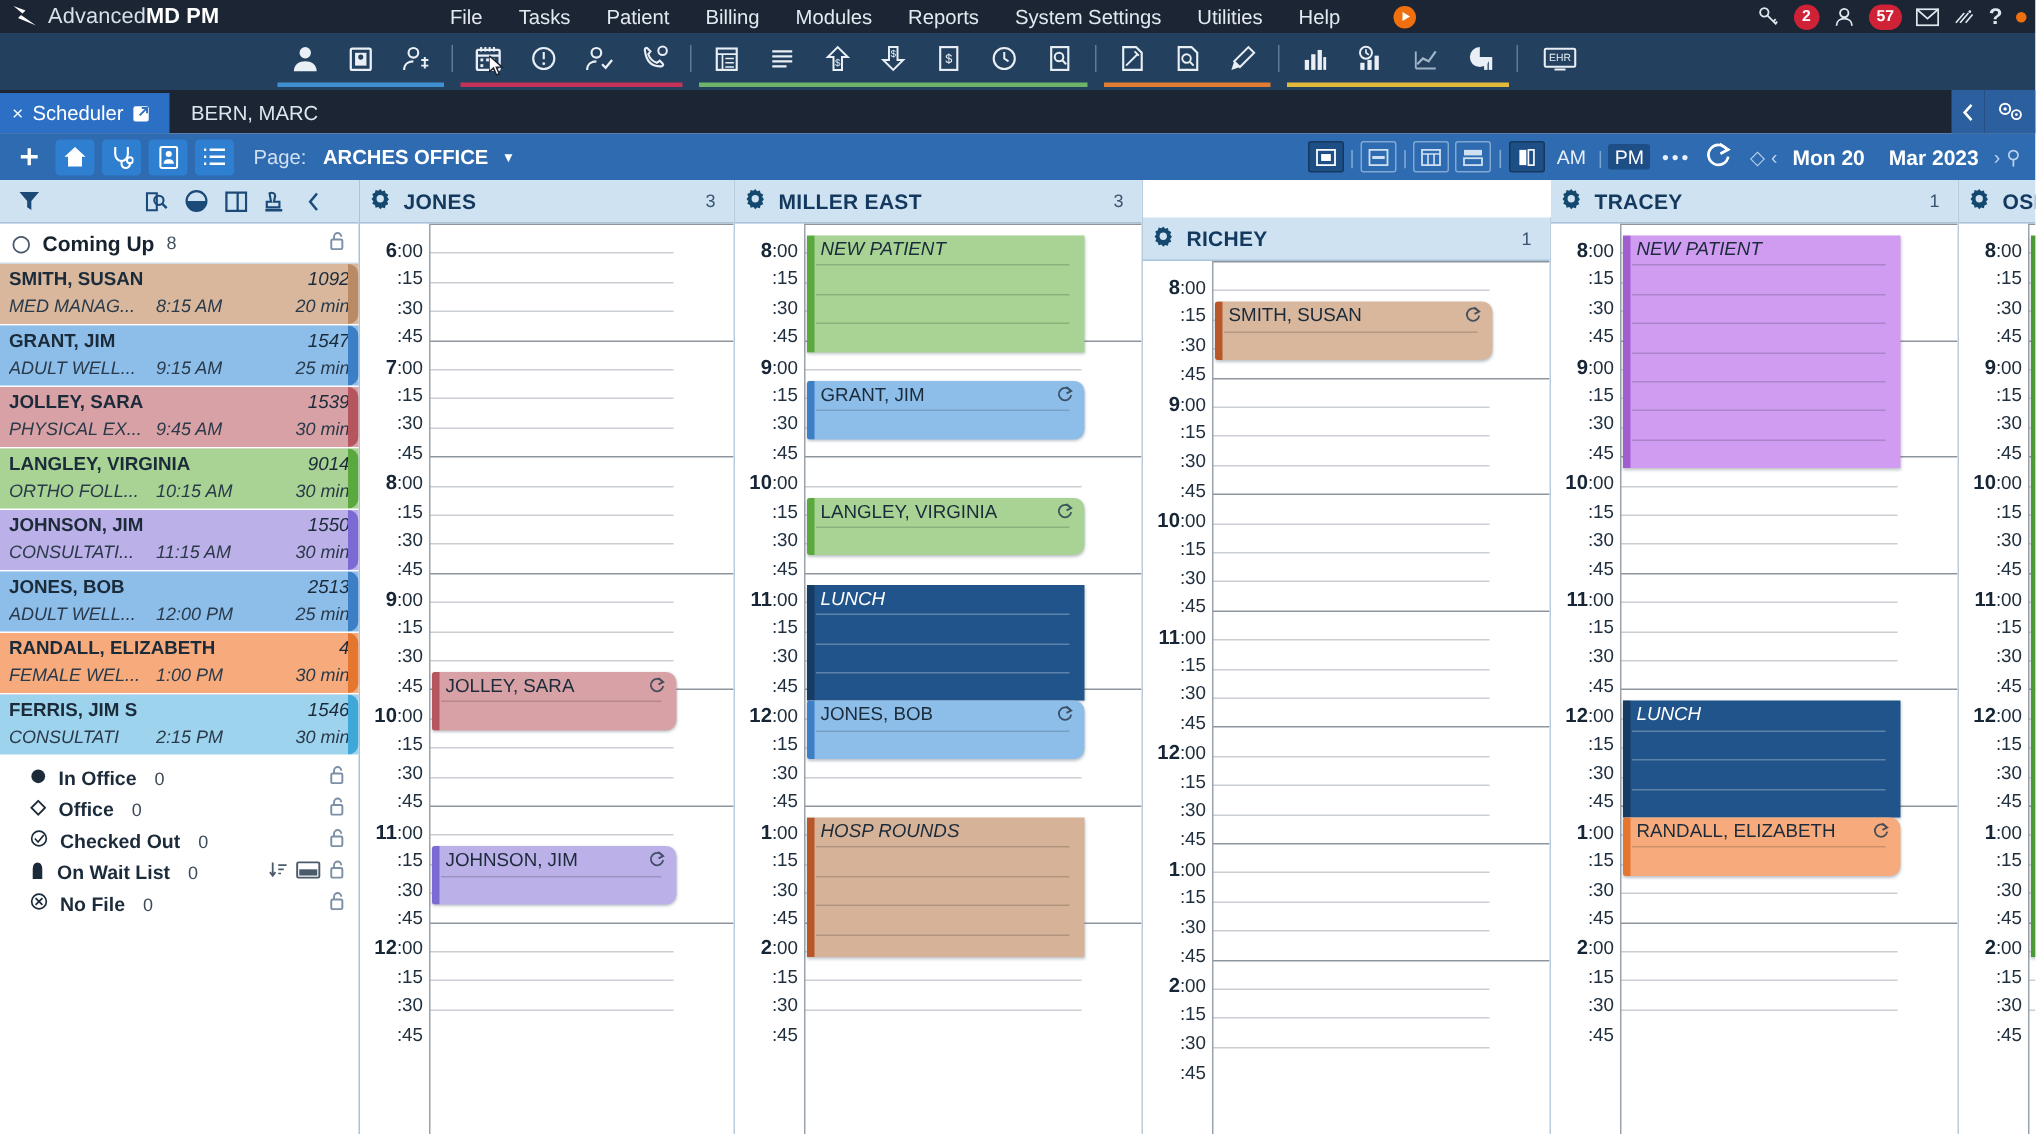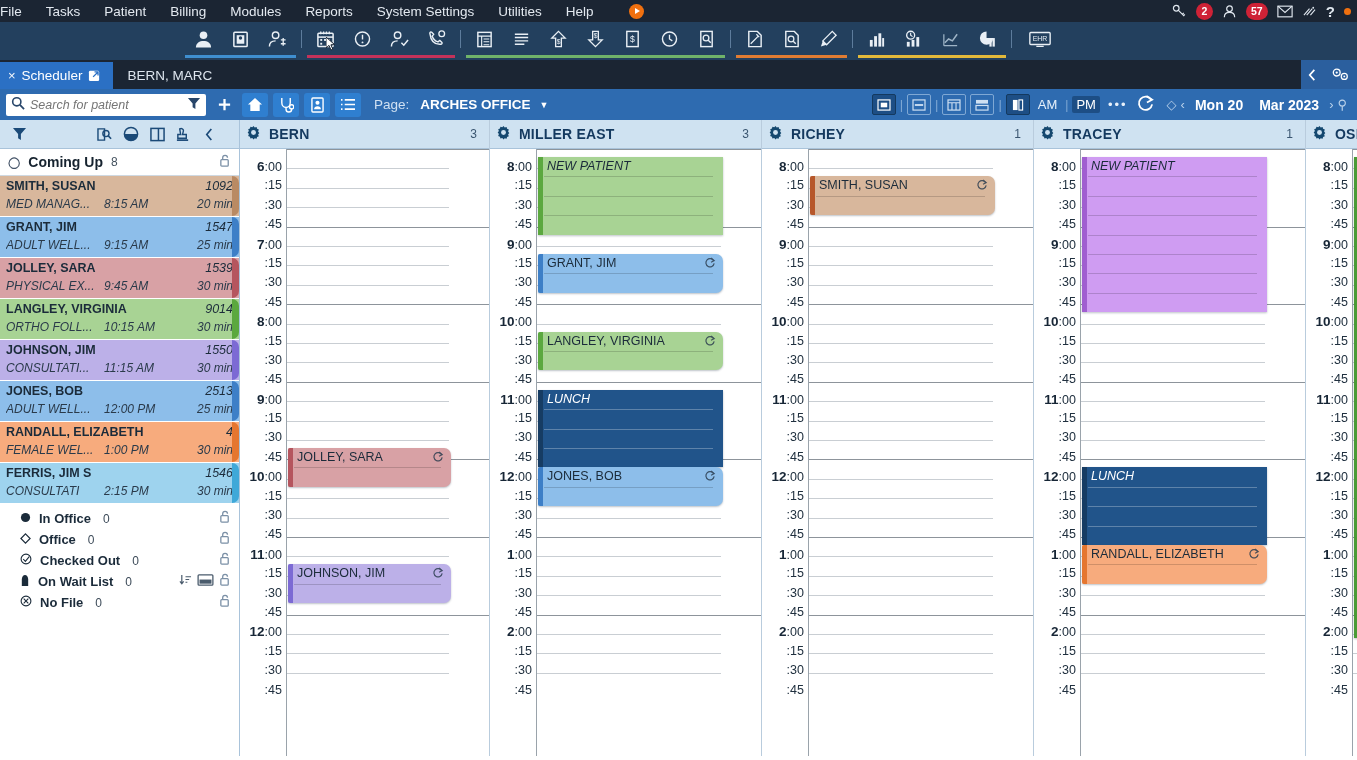--- a/index.html
+++ b/index.html
@@ -131,20 +131,28 @@
   .evt .refresh{ position:absolute; right:7px; top:3px; font-size:11px; opacity:.85;}
   .evt .ilines{ position:absolute; left:6px; right:10px; top:0; bottom:0;}
   .evt .iline{ position:absolute; left:0; right:0; height:1px; background:rgba(0,0,0,.16);}
   .evt.dark .iline{ background:rgba(255,255,255,.28);}
   .evt.square{ border-radius:0;}
 </style>
 </head>
 <body>
 
 <div class="menubar">
+  <div class="brand">
+    <span class="brand-logo">
+      <svg width="18" height="16" viewBox="0 0 18 16">
+          <path d="M1 1 L9 4 L6 7 L16 14 L4 9 L7 6 Z" fill="#ffffff"></path>
+        </svg>
+    </span>
+    <span class="brand-txt"><span class="light">Advanced</span><b>MD PM</b></span>
+  </div>
   <div class="menu-items">
     <span class="mi">File</span>
     <span class="mi">Tasks</span>
     <span class="mi">Patient</span>
     <span class="mi">Billing</span>
     <span class="mi">Modules</span>
     <span class="mi">Reports</span>
     <span class="mi">System Settings</span>
     <span class="mi">Utilities</span>
     <span class="mi">Help</span>
@@ -390,34 +398,20 @@
           <circle cx="7" cy="7" r="3.6" fill="none" stroke="#ffffff" stroke-width="1.4"></circle>
           <circle cx="7" cy="7" r="1.2" fill="#ffffff"></circle>
           <circle cx="15" cy="11" r="3.2" fill="none" stroke="#ffffff" stroke-width="1.3"></circle>
           <circle cx="15" cy="11" r="1" fill="#ffffff"></circle>
         </svg>
     </div>
   </div>
 </div>
 
 <div class="searchbar">
-  <div class="search-field">
-    <span>
-      <svg width="14" height="14" viewBox="0 0 15 15">
-          <circle cx="6.2" cy="6.2" r="4.4" fill="none" stroke="#28466a" stroke-width="1.7"></circle>
-          <path d="M9.6 9.6 L14 14" stroke="#28466a" stroke-width="1.9"></path>
-        </svg>
-    </span>
-    <input type="text" placeholder="Search for patient" style="">
-    <span style="margin-left:auto">
-      <svg width="14" height="13" viewBox="0 0 15 14">
-          <path d="M1 1 h13 l-5 6 v6 l-3-2 v-4 Z" fill="#28466a"></path>
-        </svg>
-    </span>
-  </div>
   <div class="sb-btn">
     <svg width="15" height="15" viewBox="0 0 16 16">
         <path d="M8 2 v12 M2 8 h12" stroke="#ffffff" stroke-width="2.4"></path>
       </svg>
   </div>
   <div class="sb-btn act">
     <svg width="16" height="15" viewBox="0 0 17 16">
         <path d="M8.5 1 L16 8 h-2.5 v7 h-10 V8 H1 Z" fill="#ffffff"></path>
       </svg>
   </div>
@@ -728,21 +722,21 @@
       </div>
   </div>
 
   <div class="sched" id="sched">
       <div class="provcol" style="width: 250px; flex: 0 0 250px;">
         <div class="colhdr">
           <span><svg width="15" height="15" viewBox="0 0 16 16">
               <path d="M8 1 l1.3 1.6 2-.5 .5 2 1.9 .8 -.8 1.9 1.3 1.6 -1.3 1.6 .8 1.9 -1.9 .8 -.5 2 -2-.5 L8 15.5 6.7 13.9 4.7 14.4 4.2 12.4 2.3 11.6 3.1 9.7 1.8 8.1 3.1 6.5 2.3 4.6 4.2 3.8 4.7 1.8 6.7 2.3 Z" fill="#15486f"></path>
               <circle cx="8" cy="8" r="2.6" fill="#cfe2f1"></circle>
             </svg></span>
-          <span class="nm">BERN</span>
+          <span class="nm">JONES</span>
           <span class="ct">3</span>
         </div>
         <div style="display: flex; flex: 1 1 0%; position: relative; overflow: hidden;">
           <div class="timecol" style="position: relative; padding-top: 8px;">
             <div class="time-lbl" style="height: 19.4px;"><b>6</b><span class="m">:00</span></div>
             <div class="time-lbl" style="height: 19.4px;"><span class="m">:15</span></div>
             <div class="time-lbl" style="height: 19.4px;"><span class="m">:30</span></div>
             <div class="time-lbl" style="height: 19.4px;"><span class="m">:45</span></div>
             <div class="time-lbl" style="height: 19.4px;"><b>7</b><span class="m">:00</span></div>
             <div class="time-lbl" style="height: 19.4px;"><span class="m">:15</span></div>
@@ -938,24 +932,34 @@
               <div class="bar" style="background:#3d7fc7"></div>
               <div class="ilines">
                 <div class="iline" style="top:19.4px"></div>
               </div>
               <div class="lbl">JONES, BOB</div>
               <span class="refresh"><svg width="12" height="12" viewBox="0 0 13 13">
                   <path d="M10.5 4 A4.5 4.5 0 1 0 11 7" fill="none" stroke="#2c3e50" stroke-width="1.3"></path>
                   <path d="M7.5 1 L11 4 L7.6 5.7" fill="none" stroke="#2c3e50" stroke-width="1.3"></path>
                 </svg></span>
             </div>
-          </div>
-        </div>
-      </div>
-      <div class="provcol" style="width: 272px; flex: 0 0 272px;">
+            <div class="evt block square " style="left: 2px; right: 38px; top: 396px; height: 93.12px; background: rgb(214, 178, 152); color: rgb(27, 43, 58);">
+              <div class="bar" style="background:#b7572a"></div>
+              <div class="ilines">
+                <div class="iline" style="top:19.4px"></div>
+                <div class="iline" style="top:38.8px"></div>
+                <div class="iline" style="top:58.199999999999996px"></div>
+                <div class="iline" style="top:77.6px"></div>
+              </div>
+              <div class="lbl">HOSP ROUNDS</div>
+            </div>
+          </div>
+        </div>
+      </div>
+      <div class="provcol" style="width: 272px; flex: 0 0 272px; margin-top: 25px;">
         <div class="colhdr">
           <span><svg width="15" height="15" viewBox="0 0 16 16">
               <path d="M8 1 l1.3 1.6 2-.5 .5 2 1.9 .8 -.8 1.9 1.3 1.6 -1.3 1.6 .8 1.9 -1.9 .8 -.5 2 -2-.5 L8 15.5 6.7 13.9 4.7 14.4 4.2 12.4 2.3 11.6 3.1 9.7 1.8 8.1 3.1 6.5 2.3 4.6 4.2 3.8 4.7 1.8 6.7 2.3 Z" fill="#15486f"></path>
               <circle cx="8" cy="8" r="2.6" fill="#cfe2f1"></circle>
             </svg></span>
           <span class="nm">RICHEY</span>
           <span class="ct">1</span>
         </div>
         <div style="display: flex; flex: 1 1 0%; position: relative; overflow: hidden;">
           <div class="timecol" style="position: relative; padding-top: 8px;">

